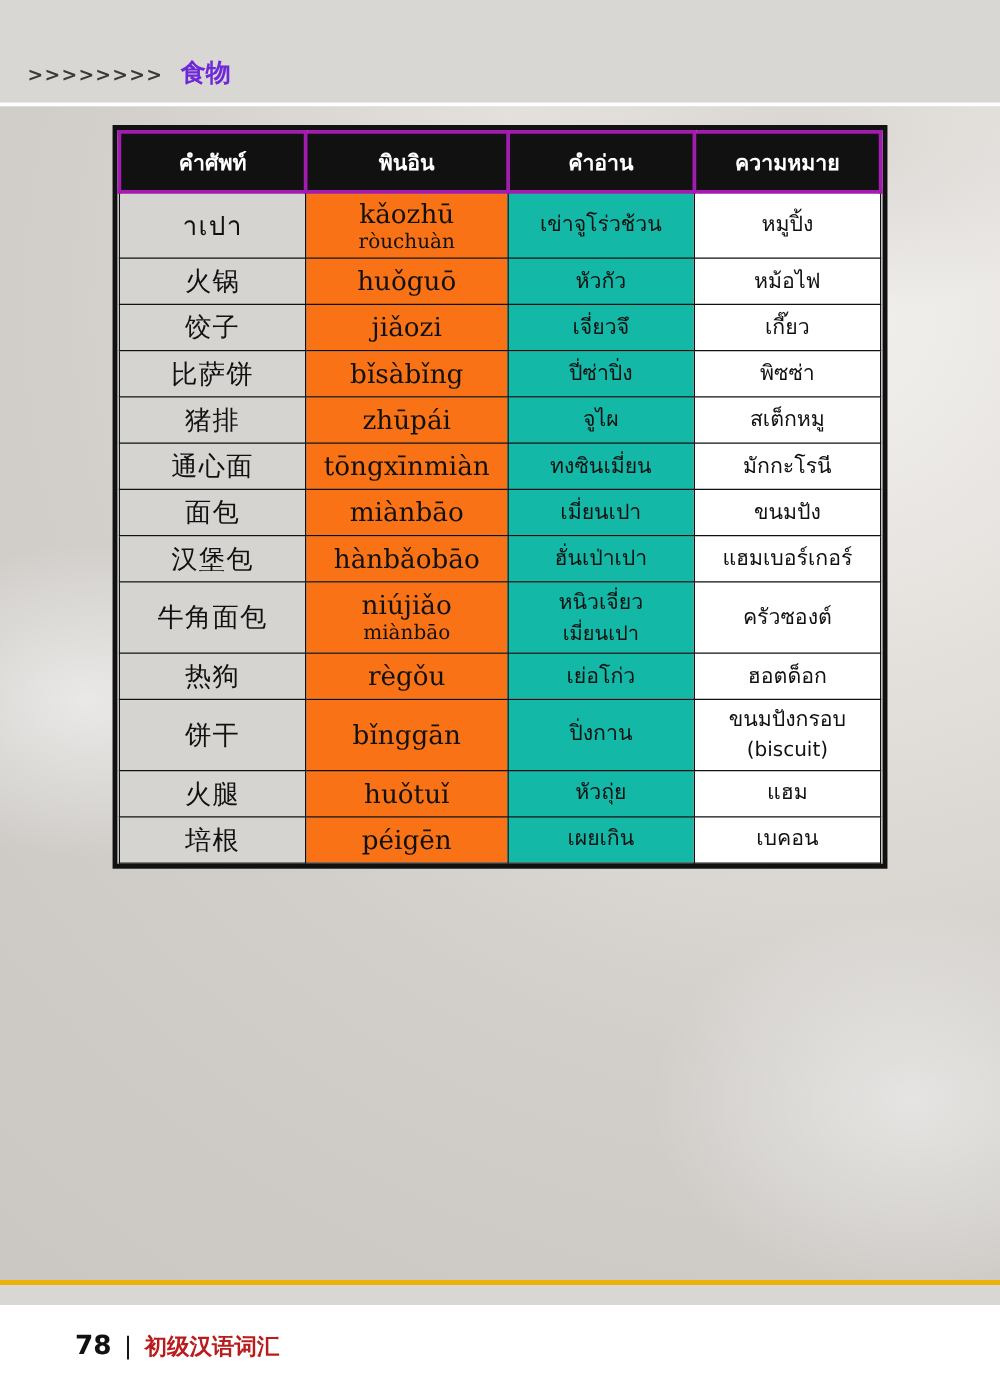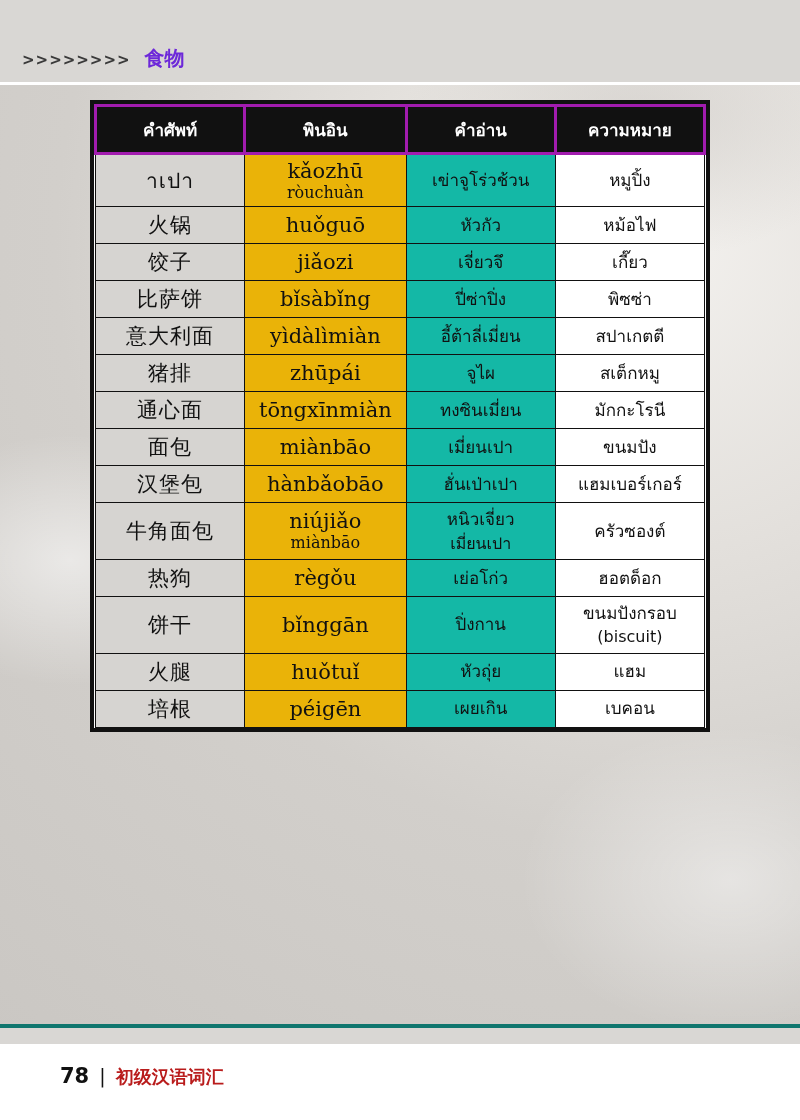--- a/index.html
+++ b/index.html
@@ -103,21 +103,21 @@
   col.c4 { width: 24.5%; }
 
   td.hanzi {
     background: #d6d4d1;
     font-family: "DejaVu Sans", sans-serif;
     font-size: 21px;
     color: #111111;
     letter-spacing: 1px;
   }
   td.pinyin {
-    background: #eab308;
+    background: #f97316;
     font-family: "DejaVu Serif", serif;
     font-size: 21px;
     color: #111111;
   }
   td.thai-read {
     background: #14b8a6;
     font-family: "DejaVu Sans", sans-serif;
     font-size: 17px;
     color: #111111;
     line-height: 1.45;
@@ -133,21 +133,21 @@
     display: block;
     font-size: 16px;
   }
 
   
   .footer {
     position: absolute;
     left: 0; right: 0; bottom: 0;
     height: 92px;
     background: #ffffff;
-    border-top: 4px solid #0f766e;
+    border-top: 4px solid #eab308;
     z-index: 5;
   }
   .footer-bar {
     position: absolute;
     left: 0; right: 0; top: 0;
     height: 16px;
     background: #d9d7d4;
   }
   .footer-inner {
     position: absolute;
@@ -222,26 +222,20 @@
         <td class="thai-read">เจี่ยวจึ</td>
         <td class="thai-mean">เกี๊ยว</td>
       </tr>
       <tr>
         <td class="hanzi">比萨饼</td>
         <td class="pinyin">bǐsàbǐng</td>
         <td class="thai-read">ปี่ซ่าปิ่ง</td>
         <td class="thai-mean">พิซซ่า</td>
       </tr>
       <tr>
-        <td class="hanzi">意大利面</td>
-        <td class="pinyin">yìdàlìmiàn</td>
-        <td class="thai-read">อี้ต้าลี่เมี่ยน</td>
-        <td class="thai-mean">สปาเกตตี</td>
-      </tr>
-      <tr>
         <td class="hanzi">猪排</td>
         <td class="pinyin">zhūpái</td>
         <td class="thai-read">จูไผ</td>
         <td class="thai-mean">สเต็กหมู</td>
       </tr>
       <tr>
         <td class="hanzi">通心面</td>
         <td class="pinyin">tōngxīnmiàn</td>
         <td class="thai-read">ทงซินเมี่ยน</td>
         <td class="thai-mean">มักกะโรนี</td>

